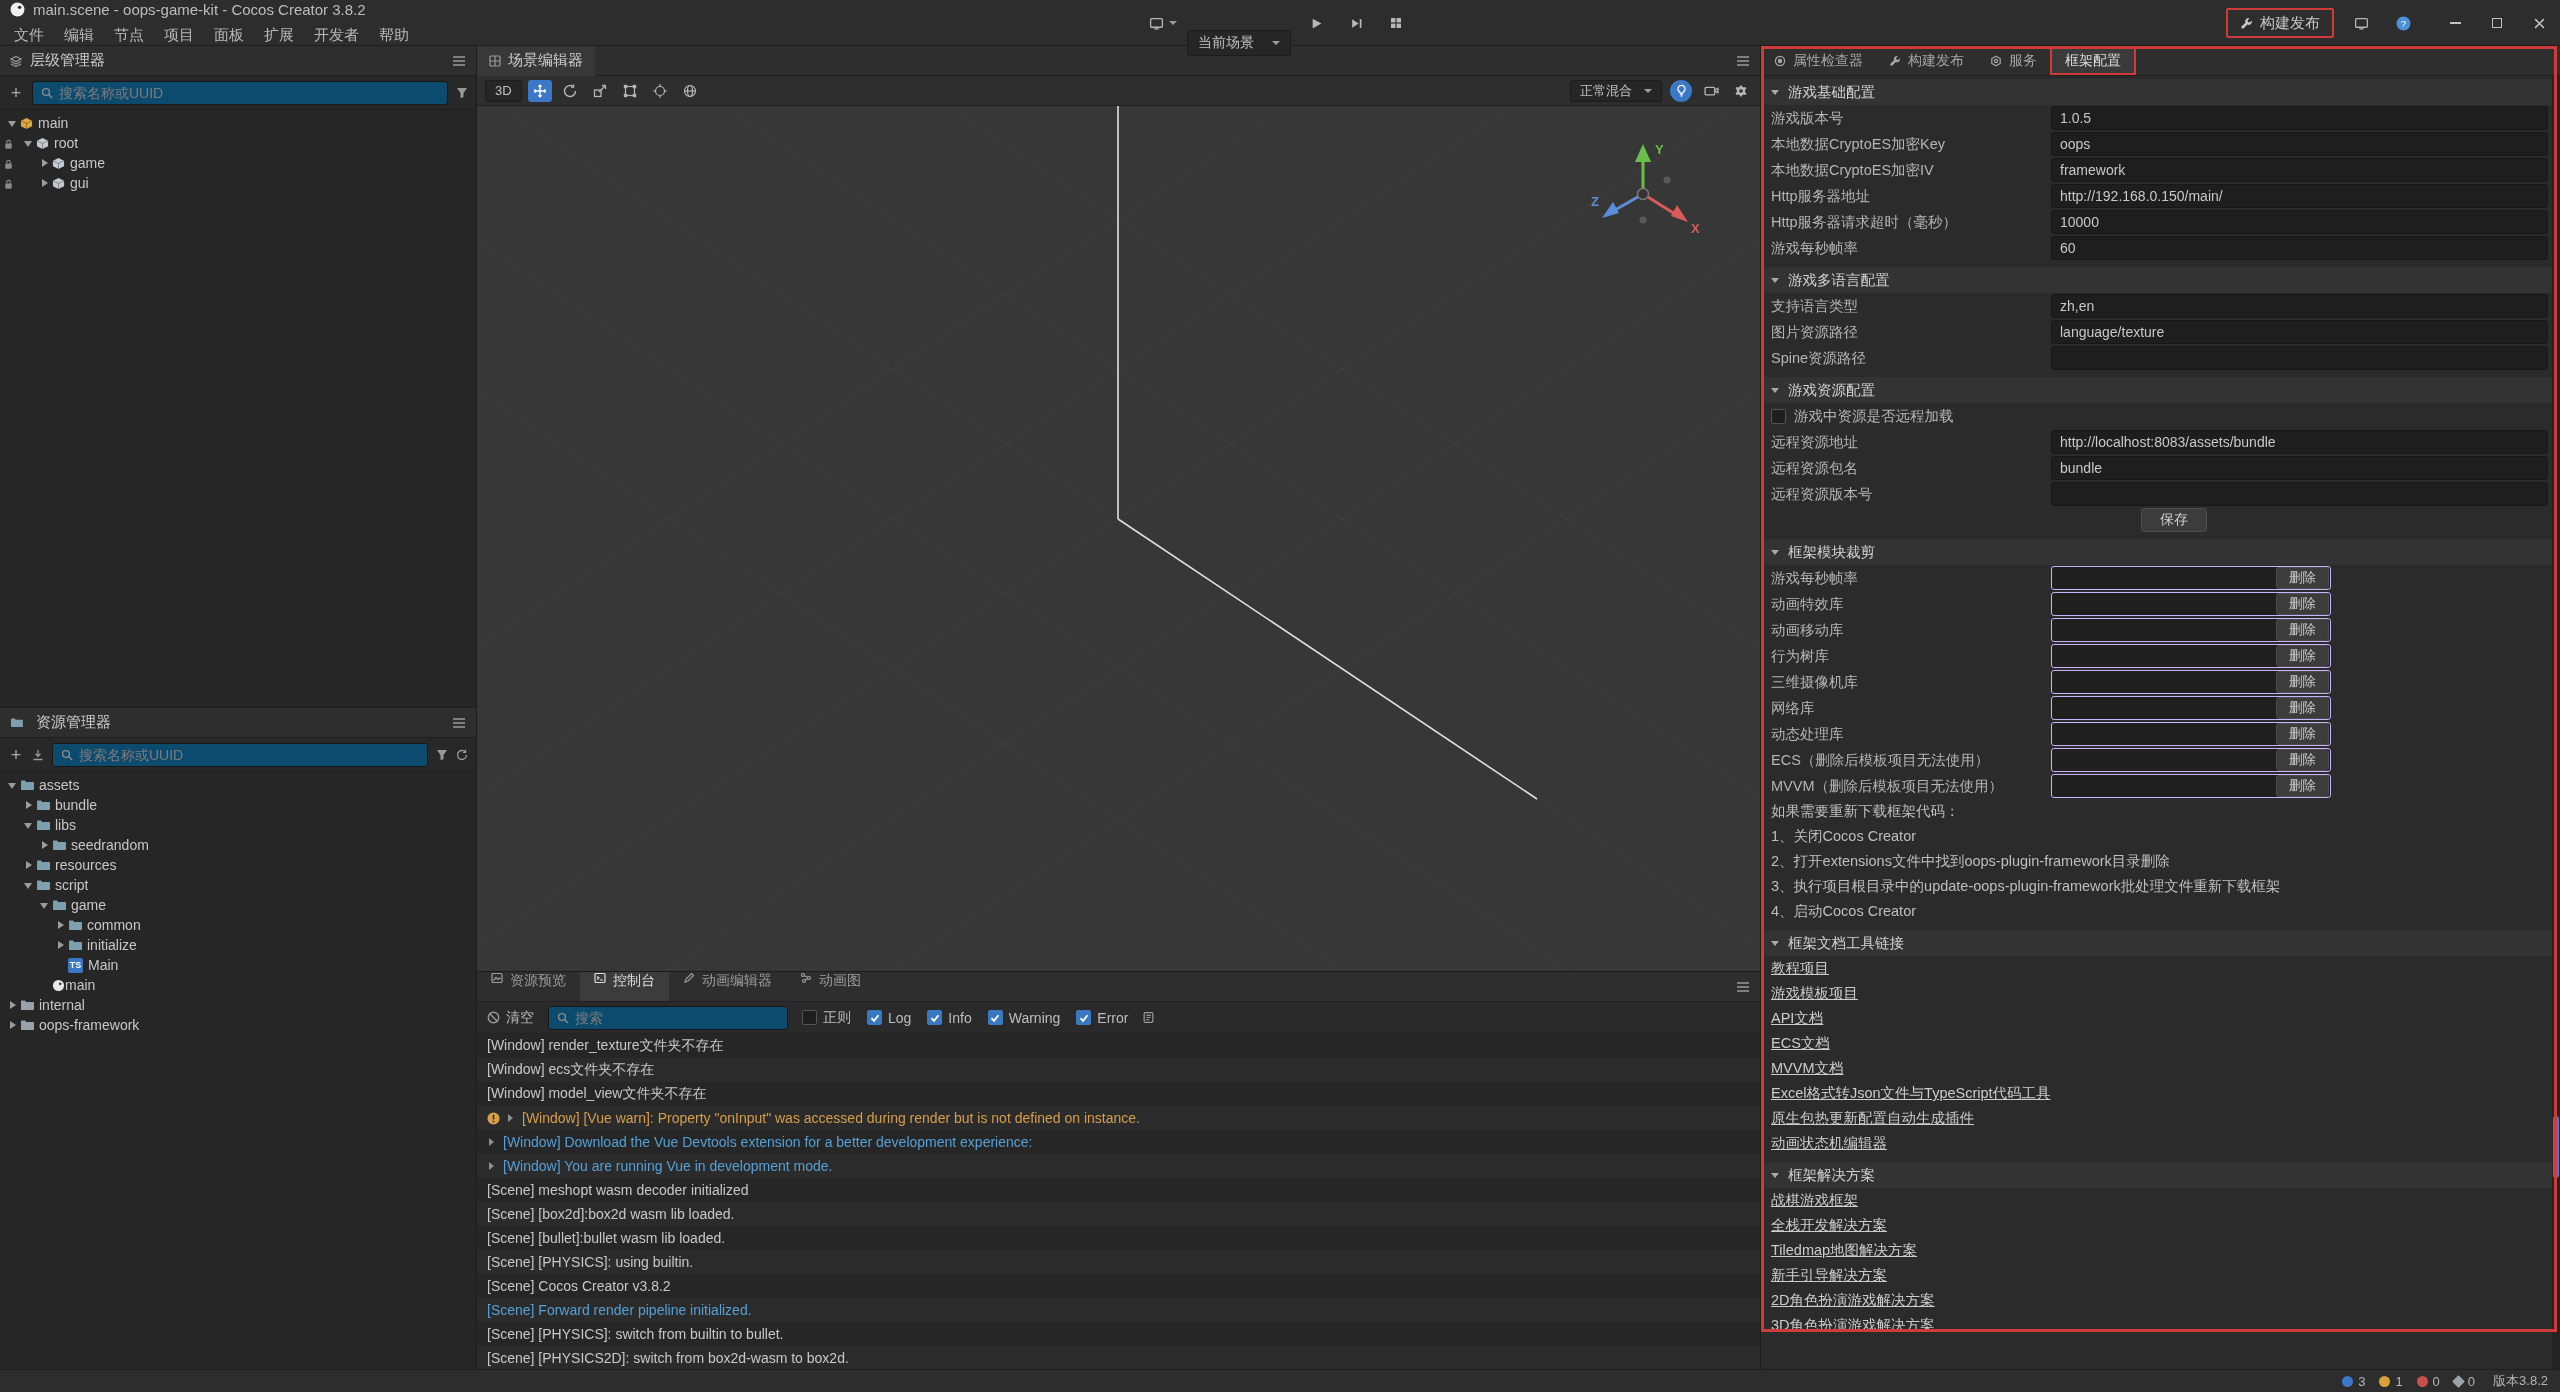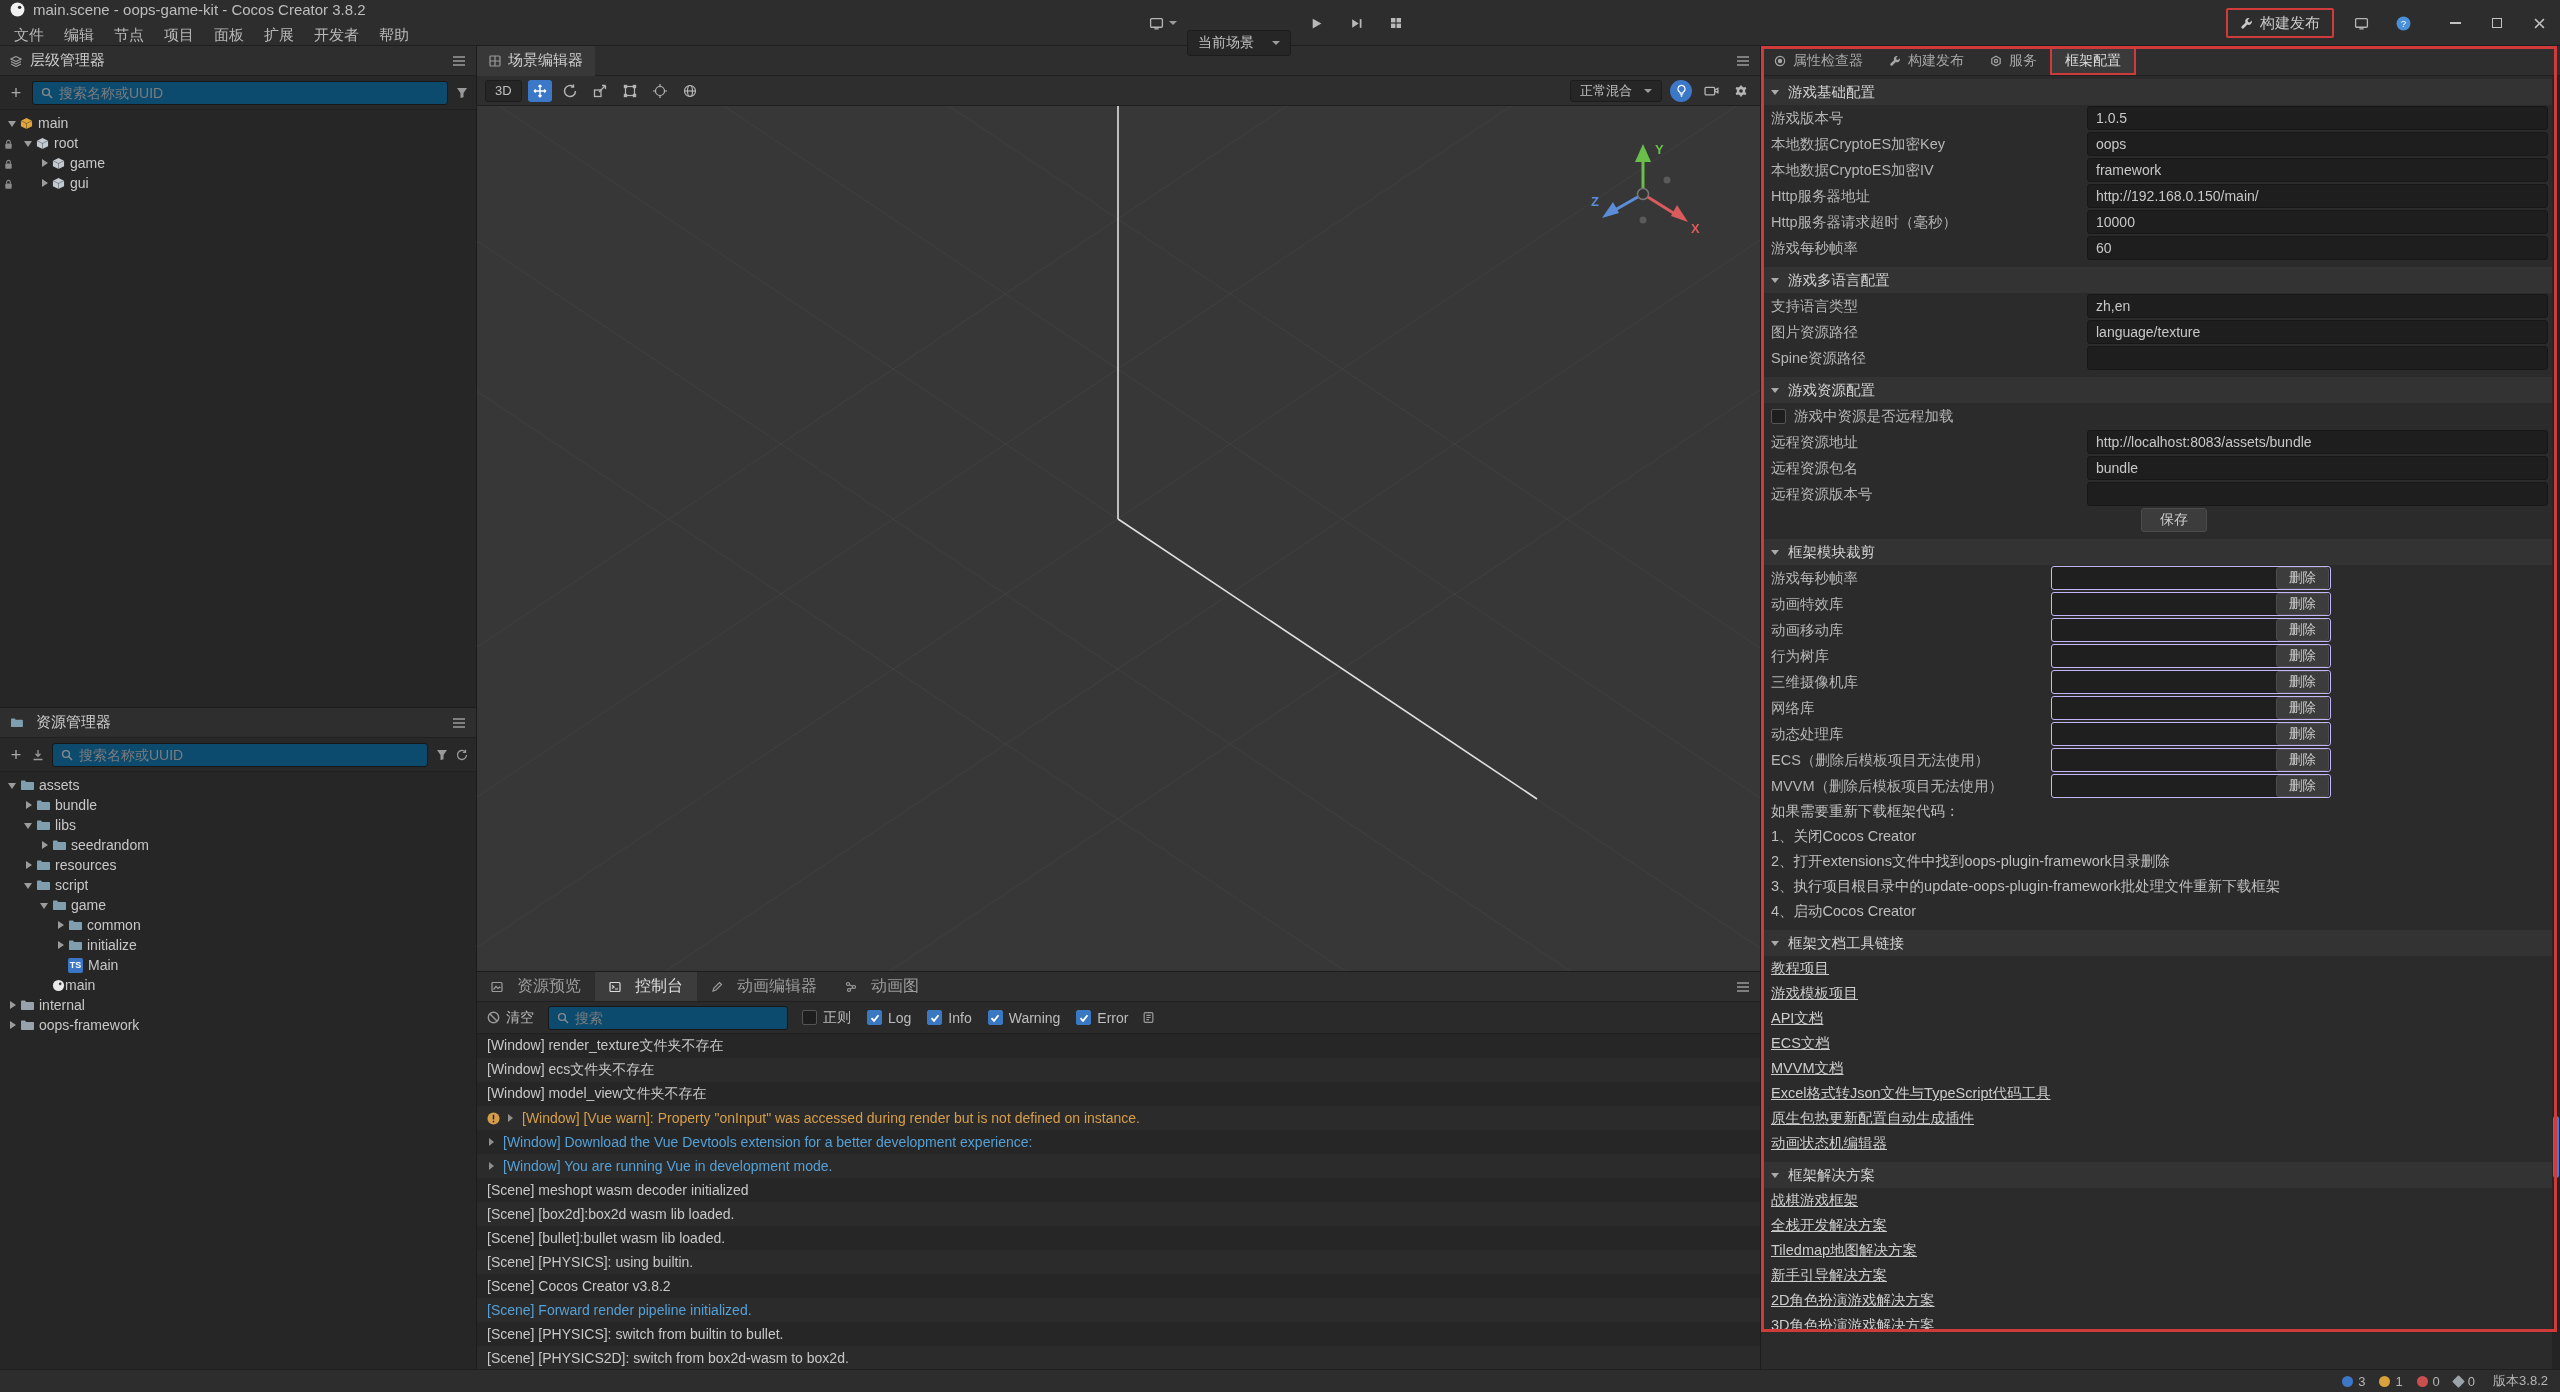--- a/index.html
+++ b/index.html
@@ -68,21 +68,21 @@
   .round-btn { width:22px; height:22px; border-radius:50%; display:flex; align-items:center; justify-content:center; color:#b5b5b5; }
   .round-btn.active { background:#3c78c8; color:#fff; }
   .viewport { flex:1; background:#373737; position:relative; overflow:hidden; }
   .vp-svg { position:absolute; left:0; top:0; }
   .gizmo { position:absolute; right:55px; top:28px; }
 
   
   .console-panel { flex:1; border-top:1px solid #1c1c1c; }
   .console-tabbar { height:30px; flex:0 0 30px; background:#2e2e2e; border-bottom:1px solid #202020; display:flex; align-items:stretch; padding-right:10px; }
   .console-tabs { display:flex; }
-  .c-tab { display:flex; align-items:center; gap:14px; padding:0 14px; font-size:16px; color:#9c9c9c; }
+  .c-tab { display:flex; align-items:flex-start; gap:7px; padding:0 14px; font-size:14px; color:#9c9c9c; }
   .c-tab.active { background:#3c3c3c; color:#dcdcdc; }
   .tabbar-spacer { flex:1; }
   .console-toolbar { height:32px; flex:0 0 32px; display:flex; align-items:center; gap:14px; padding:0 10px; background:#2a2a2a; border-bottom:1px solid #202020; }
   .clear-btn { display:flex; align-items:center; gap:6px; color:#b8b8b8; font-size:14px; }
   .console-search { flex:0 0 240px; }
   .filters { display:flex; align-items:center; gap:16px; }
   .chk-item { display:flex; align-items:center; gap:6px; font-size:14px; color:#bdbdbd; }
   .chk { width:15px; height:15px; background:#1e1e1e; border:1px solid #555; border-radius:2px; display:inline-flex; align-items:center; justify-content:center; }
   .chk.on { background:#3a79c2; border-color:#3a79c2; }
   .log-list { flex:1; background:#262626; overflow:hidden; }
@@ -98,21 +98,21 @@
   .insp-tabbar { height:30px; flex:0 0 30px; background:#2e2e2e; border-bottom:1px solid #202020; display:flex; align-items:stretch; }
   .insp-tab { display:flex; align-items:center; gap:7px; padding:0 13px; font-size:14px; color:#a6a6a6; }
   .insp-tab.active { background:#3a3a3a; color:#ddd; }
   .insp-tab.annotated { border:2px solid #cf3a3a; }
   .insp-body { flex:1; overflow:hidden; padding-top:3px; font-size:14.5px; }
   .sec-header { height:26px; display:flex; align-items:center; gap:9px; padding:0 10px; background:#333333; color:#d2d2d2; margin-top:6px; }
   .sec-header:first-child { margin-top:0; }
   .tri-down { width:0; height:0; border-top:5px solid #aaa; border-left:4px solid transparent; border-right:4px solid transparent; display:inline-block; }
   .insp-row { min-height:26px; display:flex; align-items:center; gap:8px; padding:1px 12px 1px 10px; }
   .insp-label { flex:0 0 272px; color:#b5b5b5; white-space:nowrap; overflow:hidden; }
-  .insp-input { flex:1; height:24px; background:#1e1e1e; border:1px solid #171717; border-radius:3px; color:#c8c8c8; padding:0 8px; display:flex; align-items:center; font-size:14px; white-space:nowrap; overflow:hidden;margin-left:36px; }
+  .insp-input { flex:1; height:24px; background:#1e1e1e; border:1px solid #171717; border-radius:3px; color:#c8c8c8; padding:0 8px; display:flex; align-items:center; font-size:14px; white-space:nowrap; overflow:hidden; }
   .checkbox-row .chk { flex:0 0 15px; }
   .cb-label { color:#b5b5b5; }
   .btn { height:24px; padding:0 18px; background:#3c3c3c; border:1px solid #4c4c4c; border-radius:3px; color:#cfcfcf; font-size:14px; font-family:inherit; display:inline-flex; align-items:center; }
   .btn.small { height:22px; padding:0 12px; font-size:13.5px; }
   .button-row { padding-left:380px; }
   .module-bar { flex:0 0 280px; height:24px; background:#1f1f1f; border:1px solid #c4b5fd; border-radius:3px; display:flex; align-items:center; justify-content:flex-end; padding:0 1px; }
   .text-row, .link-row { min-height:25px; }
   .note-text { color:#bfbfbf; white-space:nowrap; }
   .insp-link { color:#cdcdcd; text-decoration:underline; white-space:nowrap; cursor:pointer; }
   .right-scroll { position:absolute; right:0; top:30px; bottom:0; width:8px; background:#242424; z-index:5; }

